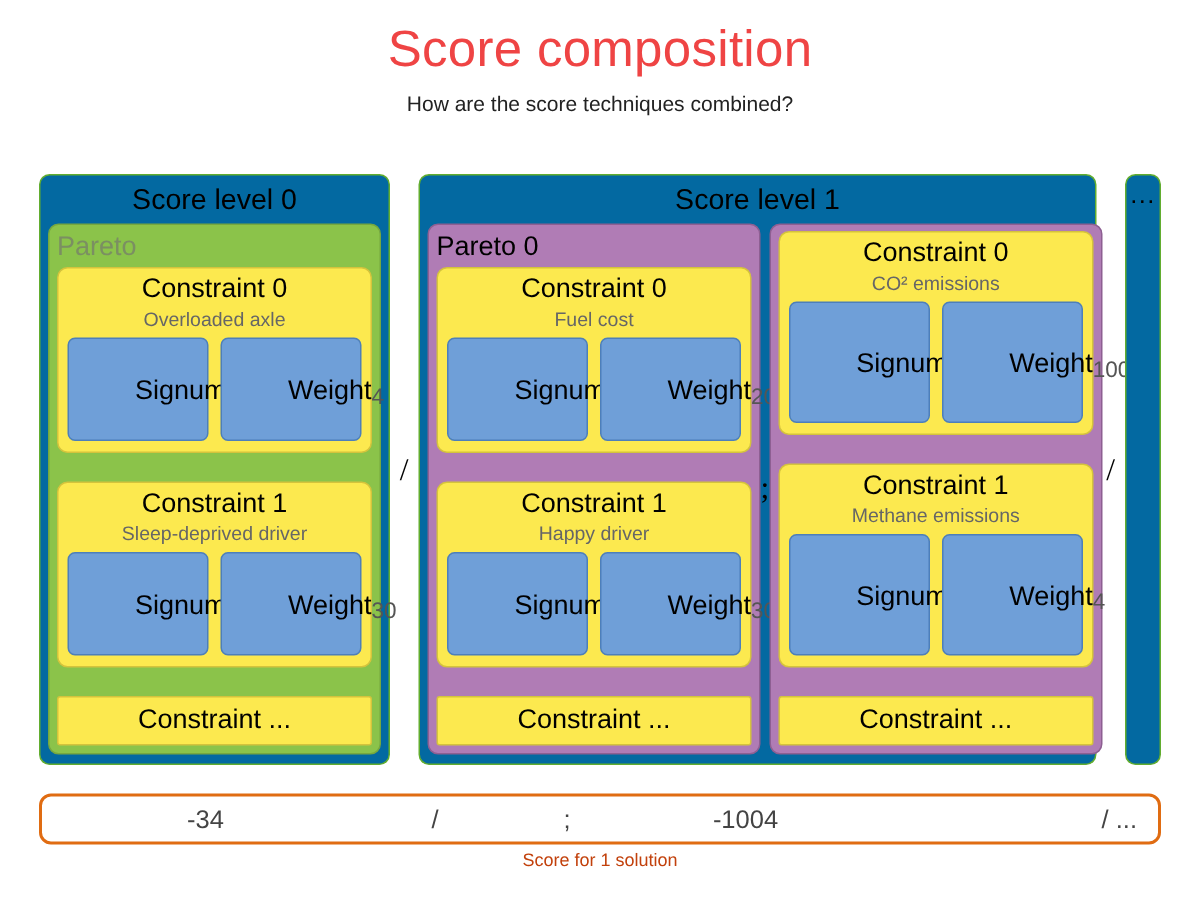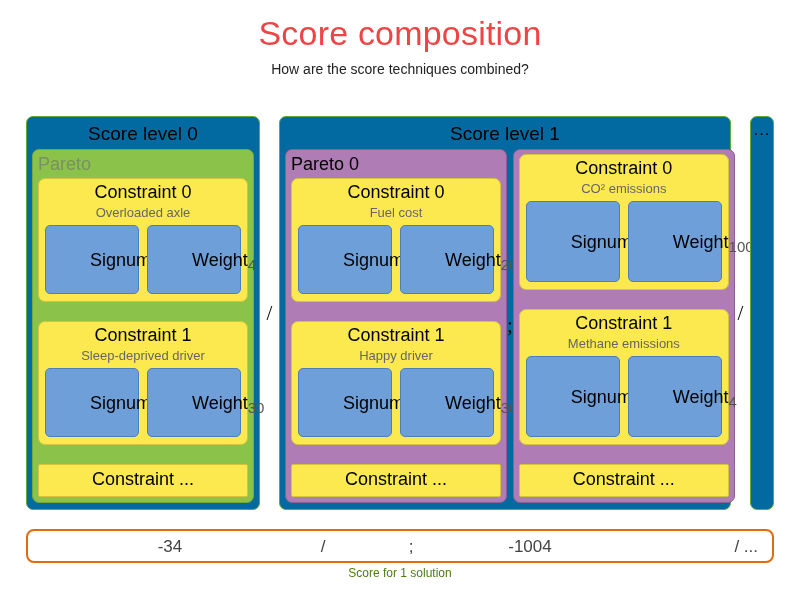--- a/index.html
+++ b/index.html
@@ -193,41 +193,40 @@
     left: 26px;
     top: 529px;
     width: 748px;
     height: 34px;
     border: 2px solid #E06C12;
     border-radius: 8px;
     display: flex;
     align-items: center;
     font-size: 17px;
     color: #444444;
-    padding-left: 33px;
   }
   .score-cell {
     text-align: center;
     line-height: 1;
   }
   .sv0 { width: 218px; }
   .sop0 { width: 88px; color: #444; }
   .sv1 { width: 170px; }
   .sop1 { width: 88px; color: #444; }
   .sv2 { width: 150px; }
   .stail { flex: 1; text-align: right; padding-right: 14px; }
 
   .score-caption {
     position: absolute;
     left: 0;
     top: 566px;
     width: 800px;
     text-align: center;
     font-size: 12px;
-    color: #4d7c0f;
+    color: #c2410c;
   }
 </style>
 </head>
 <body>
 
 <div class="page">
 
   <div class="header">
     <div class="title">Score composition</div>
     <div class="subtitle">How are the score techniques combined?</div>

